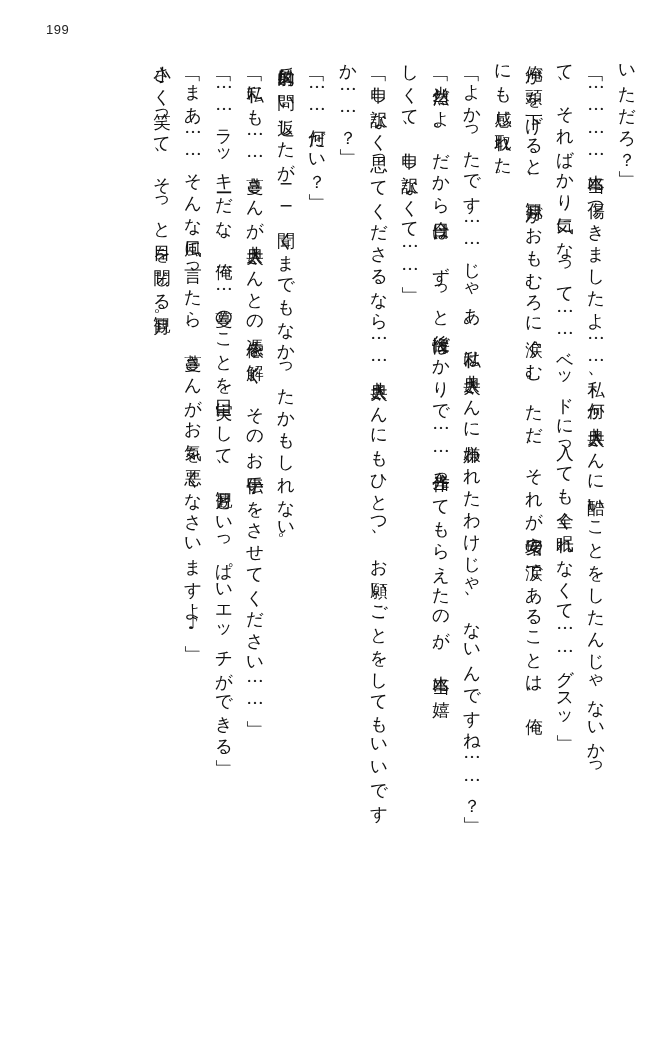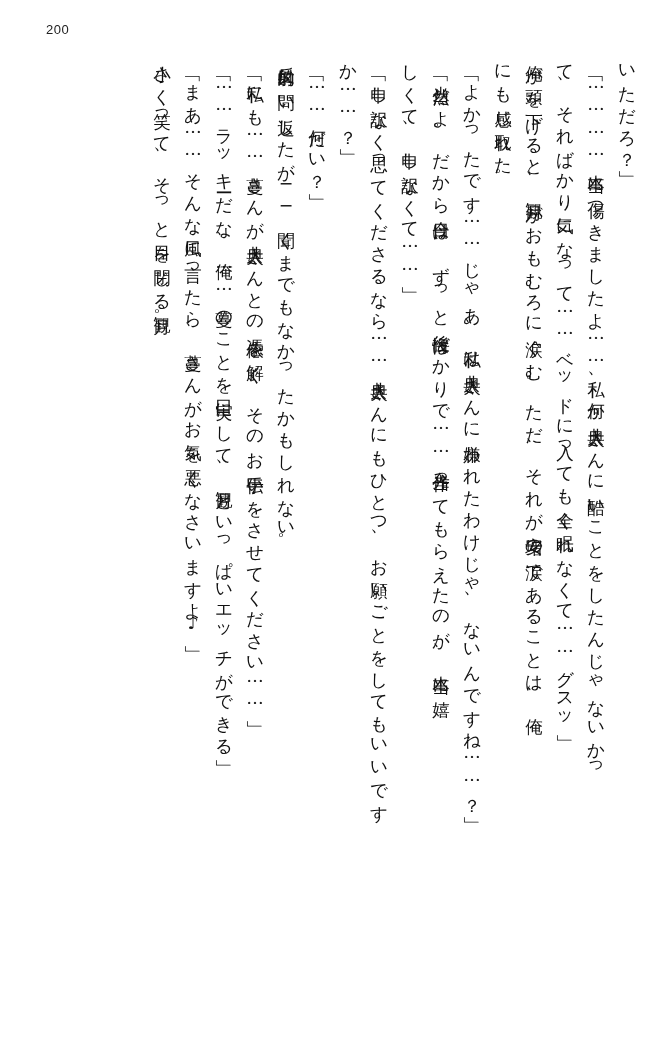--- a/index.html
+++ b/index.html
@@ -54,21 +54,21 @@
   }
   .vline.indent {
     padding-top: 18px;
     box-sizing: border-box;
   }
 </style>
 </head>
 <body>
 
 <div class="page">
-  <div class="page-number">200</div>
+  <div class="page-number">199</div>
   <div class="text-block">
     <div class="vline">いただろ？」</div>
     <div class="vline indent">「…………本当に傷つきましたよ……私、何か典太さんに酷いことをしたんじゃないかっ</div>
     <div class="vline">て、そればかり気になって……ベッドに入っても全く眠れなくて……グスッ」</div>
     <div class="vline">俺が頭を下げると、観月がおもむろに涙ぐむ。ただ、それが安堵の涙であることは、俺</div>
     <div class="vline">にも感じ取れた。</div>
     <div class="vline indent">「よかったです……じゃあ、私は典太さんに嫌われたわけじゃ、ないんですね……？」</div>
     <div class="vline indent">「当然だよ。だから今日は、ずっと後悔ばかりで……弁当作ってもらえたのが、本当に嬉</div>
     <div class="vline">しくて、申し訳なくて……」</div>
     <div class="vline indent">「申し訳なく思ってくださるなら……典太さんにもひとつ、お願いごとをしてもいいです</div>

